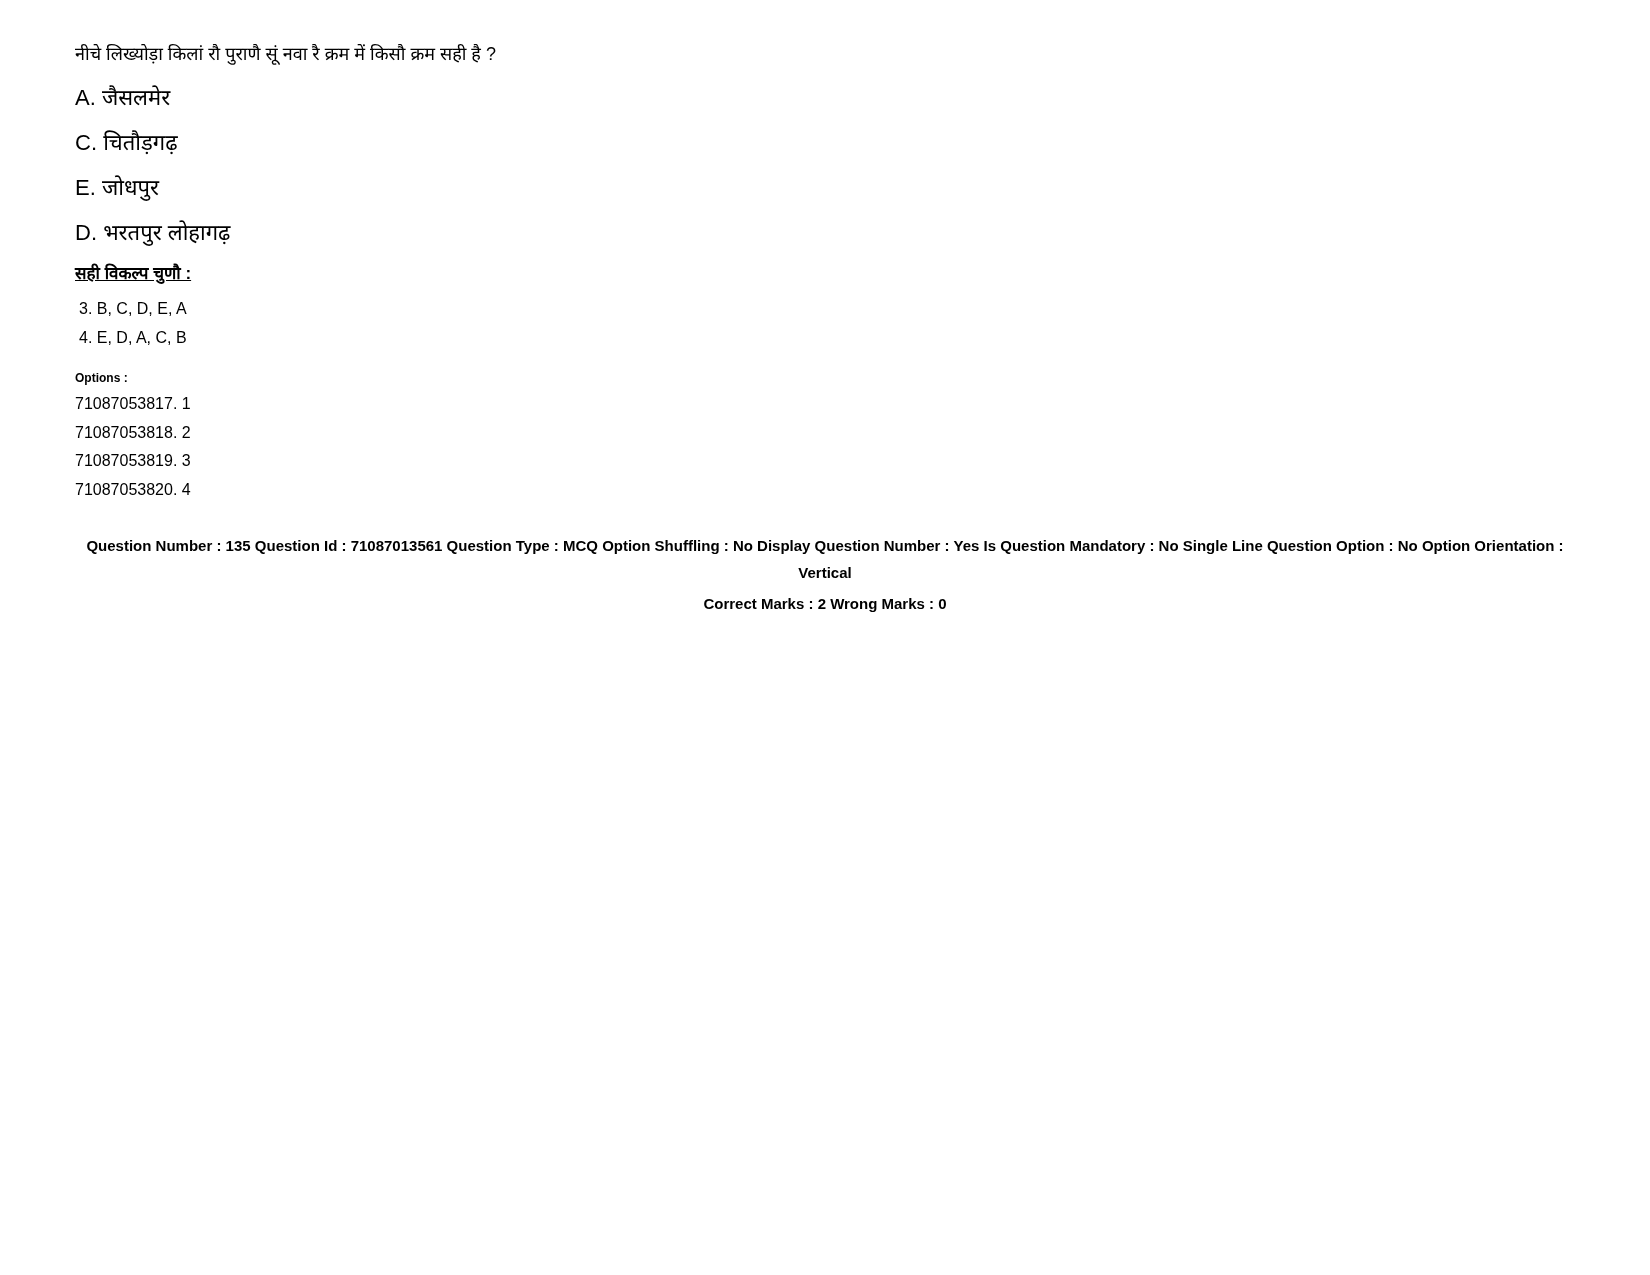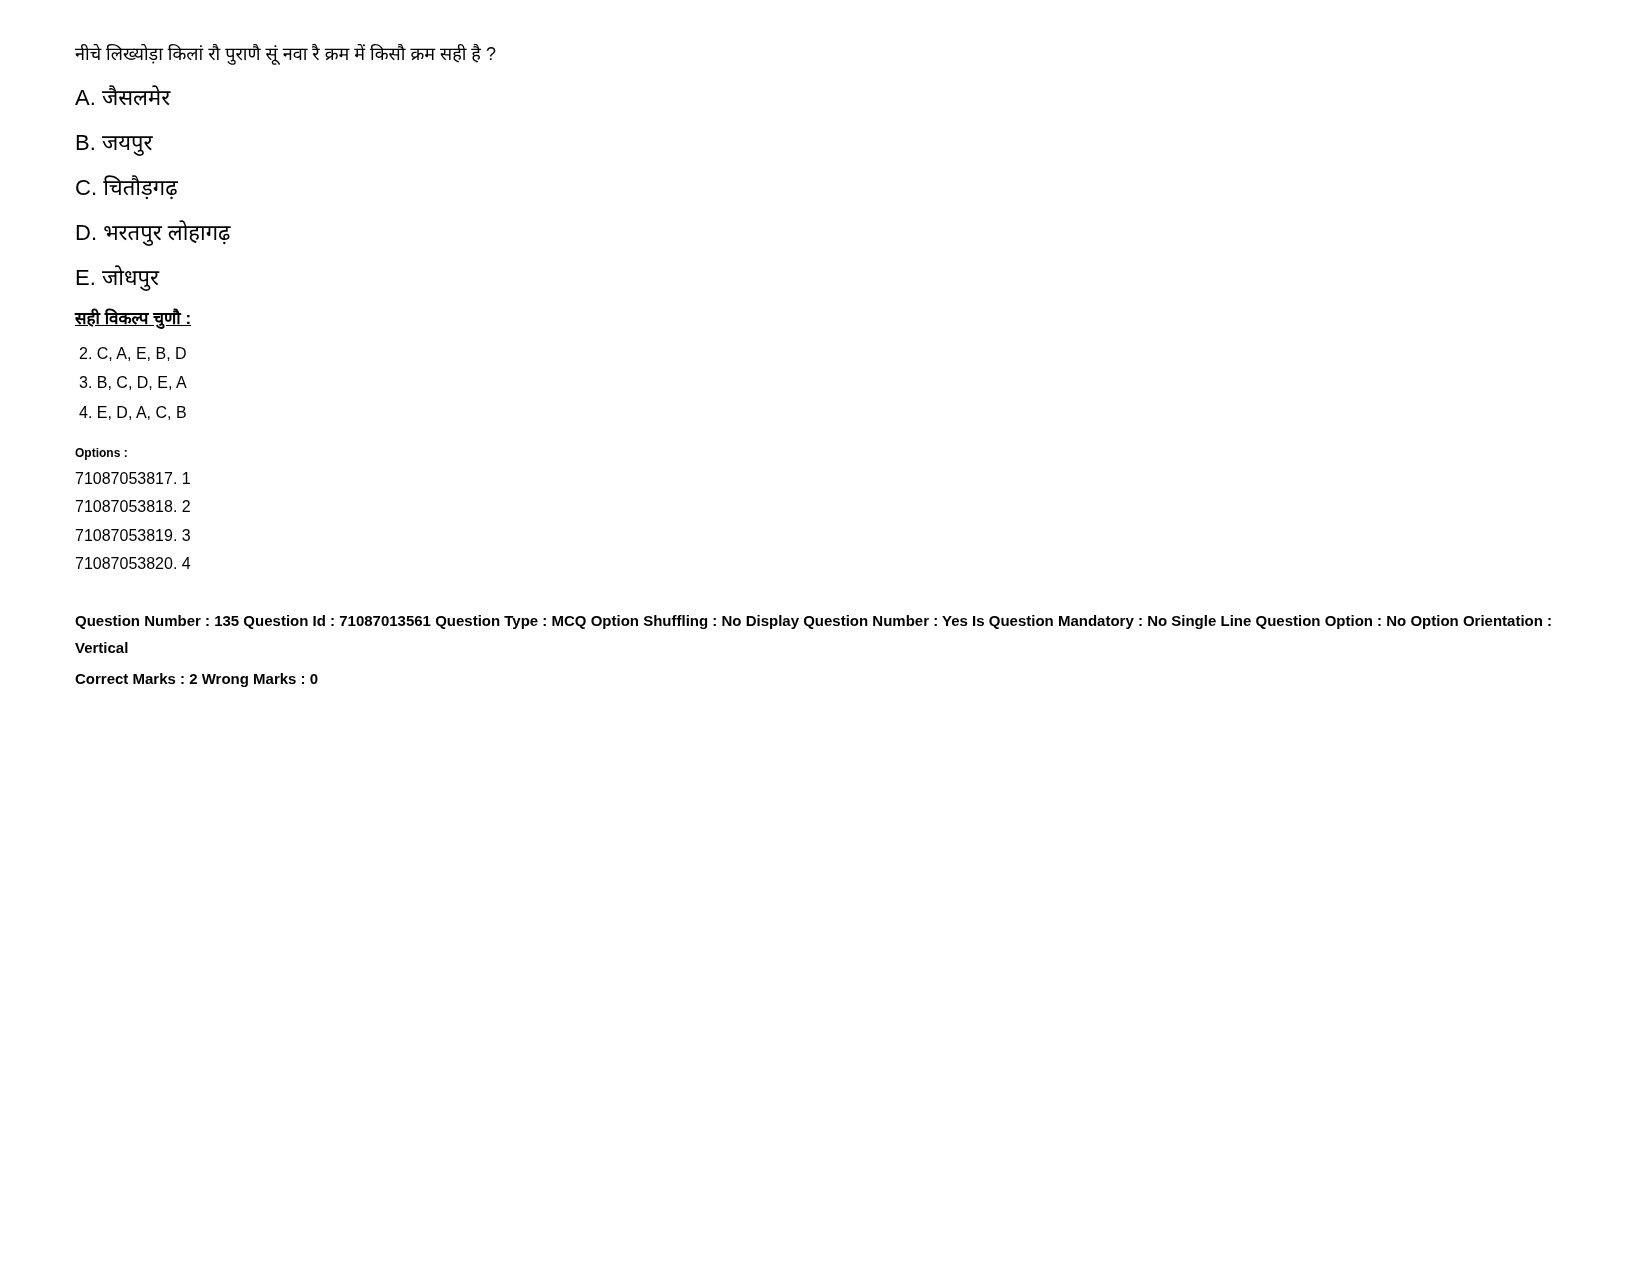--- a/index.html
+++ b/index.html
@@ -50,57 +50,53 @@
       margin-bottom: 3px;
       line-height: 1.6;
     }
     .meta-section {
       margin-top: 30px;
       font-size: 15px;
       line-height: 1.8;
     }
     .meta-line {
       margin-bottom: 4px;
+      text-align: center;
     }
     .meta-bold {
       font-weight: bold;
     }
   </style>
 </head>
 <body>
 
 <div class="question-text">नीचे लिख्योड़ा किलां रौ पुराणै सूं नवा रै क्रम में किसौ क्रम सही है ?</div>
 
 <div>
   <div class="option-row">
     <span>A.</span>
     <span>जैसलमेर</span>
   </div>
   <div class="option-row">
-    <span>B.</span>
-    <span>जयपुर</span>
-  </div>
-  <div class="option-row">
     <span>C.</span>
     <span>चितौड़गढ़</span>
   </div>
   <div class="option-row">
+    <span>E.</span>
+    <span>जोधपुर</span>
+  </div>
+  <div class="option-row">
     <span>D.</span>
     <span>भरतपुर लोहागढ़</span>
-  </div>
-  <div class="option-row">
-    <span>E.</span>
-    <span>जोधपुर</span>
   </div>
 </div>
 
 <div class="correct-options-label">सही विकल्प चुणौ :</div>
 
 <div>
-  <div class="numbered-option">2. C, A, E, B, D</div>
   <div class="numbered-option">3. B, C, D, E, A</div>
   <div class="numbered-option">4. E, D, A, C, B</div>
 </div>
 
 <div class="options-section-label">Options :</div>
 
 <div>
   <div class="option-id-row">71087053817. 1</div>
   <div class="option-id-row">71087053818. 2</div>
   <div class="option-id-row">71087053819. 3</div>

